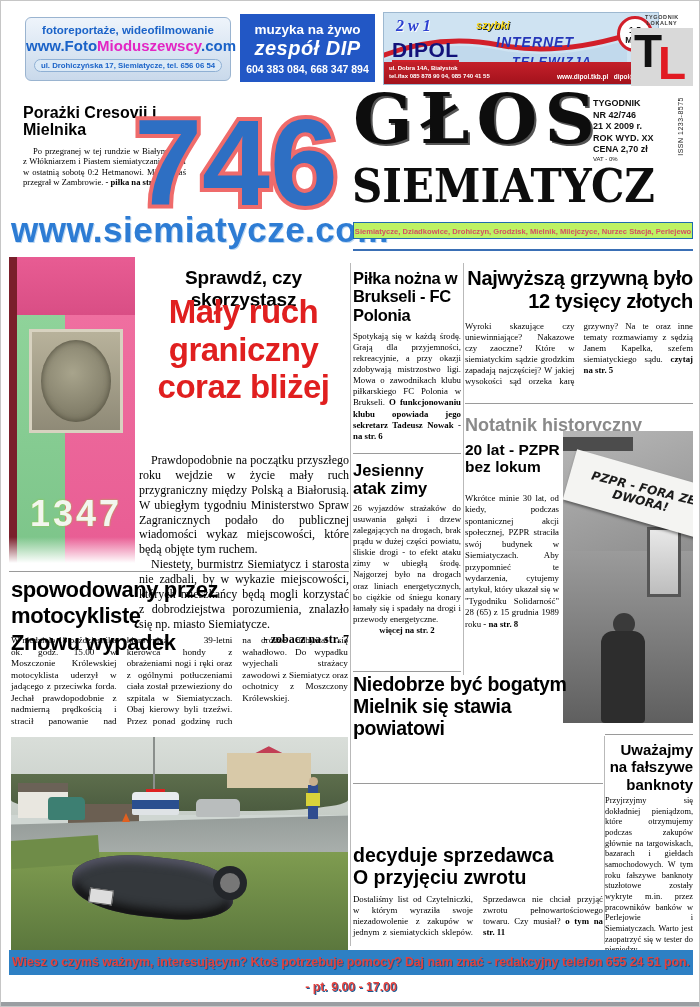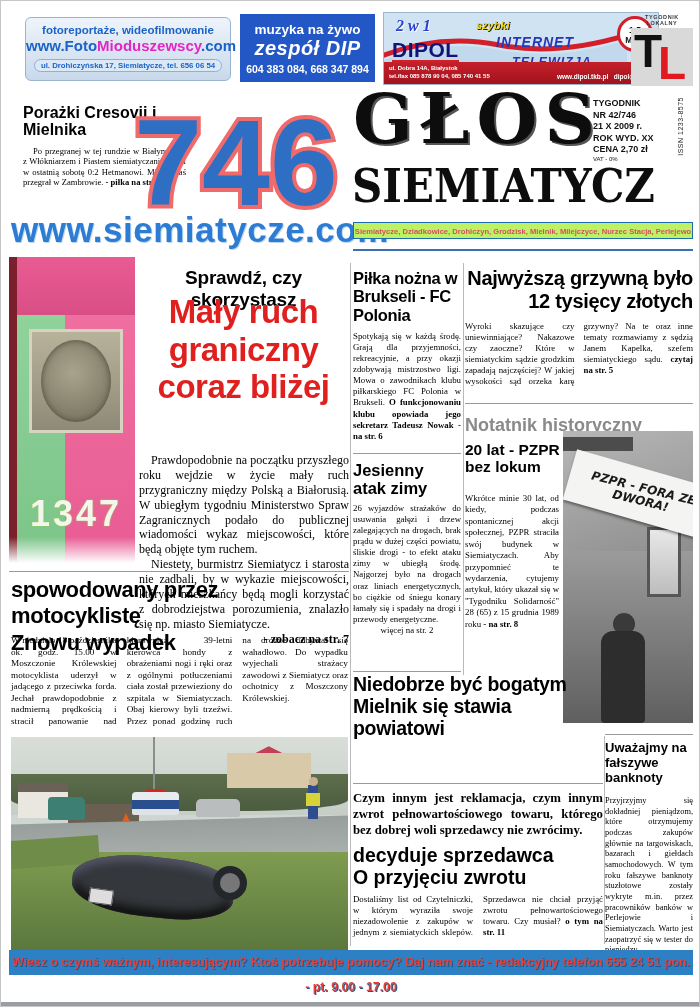--- a/index.html
+++ b/index.html
@@ -120,42 +120,42 @@
     color:#e01f1f; text-align:center; letter-spacing:-0.5px; }
   .mr-body { left:138px; top:452px; width:210px; font-size:12px; line-height:1.24; }
   .mr-body p { text-indent:12px; }
   .more { font-weight:bold; }
   .mr-more { text-align:right; font-weight:bold; }
 
   .pilka-title { left:352px; top:268px; width:108px; font-size:16.5px; line-height:1.12; font-weight:800; letter-spacing:-0.3px; }
   .pilka-body { left:352px; top:330px; width:108px; font-size:8.8px; line-height:1.26; }
   .jes-title { left:352px; top:460px; width:108px; font-size:16.5px; line-height:1.12; font-weight:800; }
   .jes-body { left:352px; top:502px; width:108px; font-size:8.8px; line-height:1.26; }
-  .jes-more { display:block; text-align:center; font-weight:normal; }
+  .jes-more { display:block; text-align:center; font-weight:bold; }
 
   .grz-title { left:464px; top:266px; width:228px; font-size:20px; line-height:1.16; font-weight:800; text-align:right; letter-spacing:-0.3px; }
   .grz-body { left:464px; top:320px; width:228px; font-size:8.8px; line-height:1.25; column-count:2; column-gap:9px; }
 
   .notatnik { left:464px; top:414px; width:180px; font-size:18px; font-weight:800; color:#8a8a8a; text-shadow:1px 1px 0 #fff; }
   .pzpr-title { left:464px; top:440px; width:96px; font-size:15.5px; line-height:1.1; font-weight:800; }
   .pzpr-body { left:464px; top:492px; width:94px; font-size:8.8px; line-height:1.3; }
 
   .wyp-title { left:10px; top:576px; width:340px; font-size:22px; line-height:1.2; font-weight:800; letter-spacing:-0.4px; }
   .wyp-body { left:10px; top:634px; width:337px; height:98px; font-size:9.2px; line-height:1.25; column-count:3; column-gap:10px; }
   .wyp-byline { left:238px; top:748px; width:100px; text-align:left; font-weight:bold; font-size:9.5px; }
 
   .mie-title { left:352px; top:672px; width:252px; font-size:19.5px; line-height:1.14; font-weight:800; letter-spacing:-0.3px; }
   .mie-body { left:352px; top:720px; width:250px; font-size:9.3px; line-height:1.25; }
   .mie-more { font-weight:bold; text-indent:12px; }
 
   .zw-lead { left:352px; top:790px; width:250px; font-size:12.8px; line-height:1.25; font-weight:bold; }
   .zw-title { left:352px; top:843px; width:250px; font-size:19.5px; line-height:1.14; font-weight:800; }
   .zw-body { left:352px; top:893px; width:250px; height:54px; font-size:8.8px; line-height:1.25; column-count:2; column-gap:10px; }
 
-  .ban-title { left:604px; top:740px; width:88px; font-size:13px; line-height:1.15; font-weight:800; }
+  .ban-title { left:604px; top:740px; width:88px; font-size:15px; line-height:1.15; font-weight:800; text-align:right; }
   .ban-body { left:604px; top:795px; width:88px; font-size:8.4px; line-height:1.27; }
   .ban-more { display:block; text-align:center; font-weight:bold; }
 
   .footer-strip { left:8px; top:949px; width:684px; height:25px; background:#2e80c4; color:#e2413c;
     font-size:12.3px; font-weight:bold; text-align:center; line-height:25px; text-shadow:1px 1px 0 #1a5a92; }
   .bottom-band { left:0; top:1001px; width:700px; height:6px; background:#9a9ea2; }
 </style>
 </head>
 <body>
 
@@ -327,21 +327,20 @@
   </div>
 
   <div class="abs mie-title sans">
     <div>Niedobrze być bogatym</div>
     <div>Mielnik się stawia powiatowi</div>
   </div>
   <div class="abs mie-body serif just">
   </div>
   <div class="abs hline" style="left:352px; top:782px; width:250px;"></div>
 
-  <div class="abs zw-lead serif just">Czym innym jest reklamacja, czym innym zwrot pełnowartościowego towaru, którego bez dobrej woli sprzedawcy nie zwrócimy.</div>
   <div class="abs zw-title sans">
     <div>decyduje sprzedawca</div>
     <div>O przyjęciu zwrotu</div>
   </div>
   <div class="abs zw-body serif just">
     <span>Dostaliśmy list od Czytelniczki, w którym wyraziła swoje niezadowolenie z zakupów w jednym z siemiatyckich sklepów. Sprzedawca nie chciał przyjąć zwrotu pełnowartościowego towaru. Czy musiał?</span>
     <span class="more">o tym na str. 11</span>
   </div>
 
   <div class="abs hline" style="left:604px; top:733px; width:88px;"></div>

